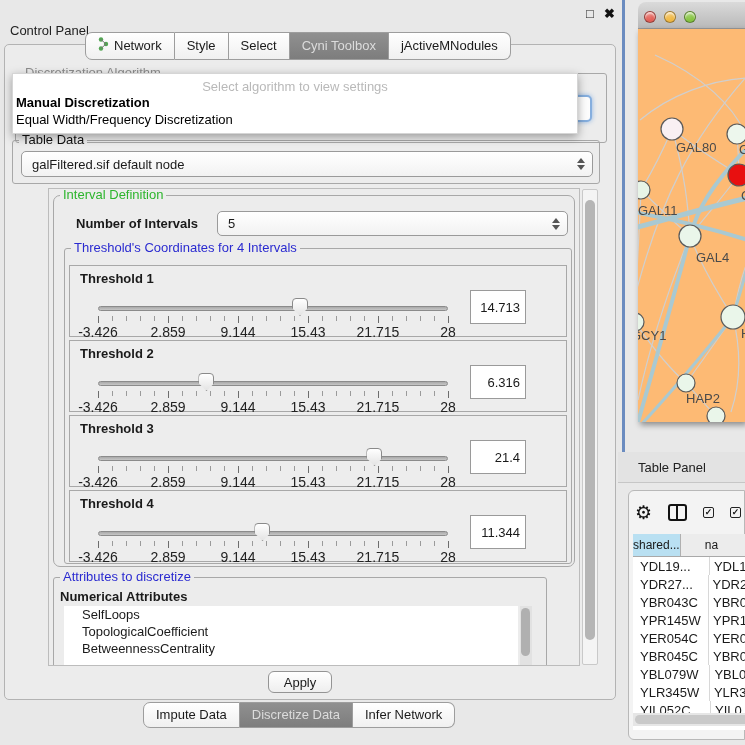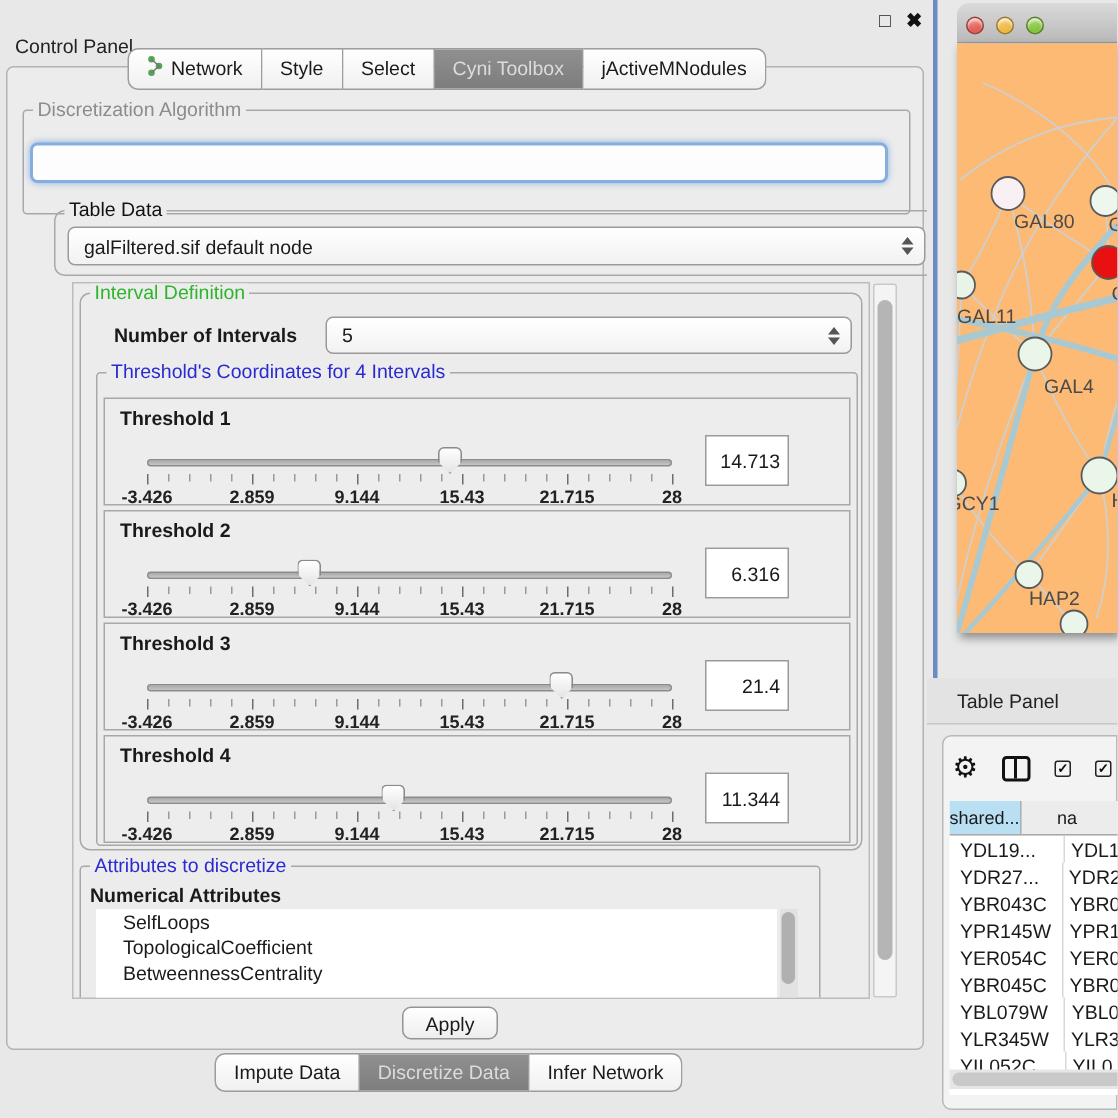--- a/index.html
+++ b/index.html
@@ -61,21 +61,21 @@
   #thr-group { left:10px; top:52px; width:508px; height:316px; }
 
   .thr-box { position:absolute; left:4px; width:498px; height:72px; border:1px solid #a8a8a8; background:#ededed; }
   .thr-label { position:absolute; left:10px; top:5px; font-size:13px; font-weight:bold; }
   .track { position:absolute; left:28px; top:40px; width:350px; height:5px;
     background:linear-gradient(#a9a9a9,#c6c6c6); border:1px solid #8b8b8b; border-radius:3px; }
   .thumb { position:absolute; top:32px; width:16px; height:18px;
     background:linear-gradient(#ffffff,#e4e4e4); border:1px solid #8a8a8a; border-radius:4px 4px 2px 2px;
     clip-path:polygon(0 0,100% 0,100% 55%,50% 100%,0 55%); }
   .tick { position:absolute; width:1px; background:#6d6d6d; }
-  .tick-label { position:absolute; font-size:12px; font-weight:bold; color:#222; transform:translateX(-50%); white-space:nowrap; }
+  .tick-label { position:absolute; font-size:14px; font-weight:normal; color:#222; transform:translateX(-50%); white-space:nowrap; }
   .thr-value { position:absolute; left:400px; top:24px; width:56px; height:34px; background:#fff;
     border:1px solid #9a9a9a; font-size:13px; display:flex; align-items:center; justify-content:flex-end; padding:0 5px; }
 
   #attr-group { left:4px; top:388px; width:494px; height:110px; }
   #attr-title { position:absolute; left:6px; top:11px; font-size:13px; font-weight:bold; }
   #attr-list { position:absolute; left:10px; top:28px; width:454px; height:70px; background:#fff; overflow:hidden; }
   .attr-item { font-size:13px; padding:1px 0 1px 18px; }
   #attr-scroll { position:absolute; left:466px; top:28px; width:12px; height:70px; background:#e2e2e2; }
   #attr-scroll .thumb-v { position:absolute; left:1px; top:2px; width:9px; height:48px; background:#b0b0b0; border-radius:5px; }
 
@@ -150,22 +150,29 @@
 
   <div class="abs" id="main-panel">
 
     <div class="group" style="left:10px; top:28px; width:592px; height:70px;">
       <span class="legend gray">Discretization Algorithm</span>
     </div>
   </div>
 
   <div class="abs" id="combo-behind"></div>
 
-
-  <div class="group" style="left:36px; top:140px; width:588px; height:44px;border-radius:7px;">
+  <div class="abs" id="algo-popup">
+    <div id="algo-hint">Select algorithm to view settings</div>
+    <div id="algo-options">
+        <div class="algo-opt hl">Manual Discretization</div>
+        <div class="algo-opt">Equal Width/Frequency Discretization</div>
+      </div>
+  </div>
+
+  <div class="group" style="left:12px; top:140px; width:588px; height:44px;">
     <span class="legend" style="color:#111;">Table Data</span>
     <div class="combo" style="left:8px; top:10px; width:572px; height:26px;">
       <span>galFiltered.sif default node</span>
       <span class="arrows">
           <span class="up"></span>
           <span class="down"></span>
         </span>
     </div>
   </div>
 

